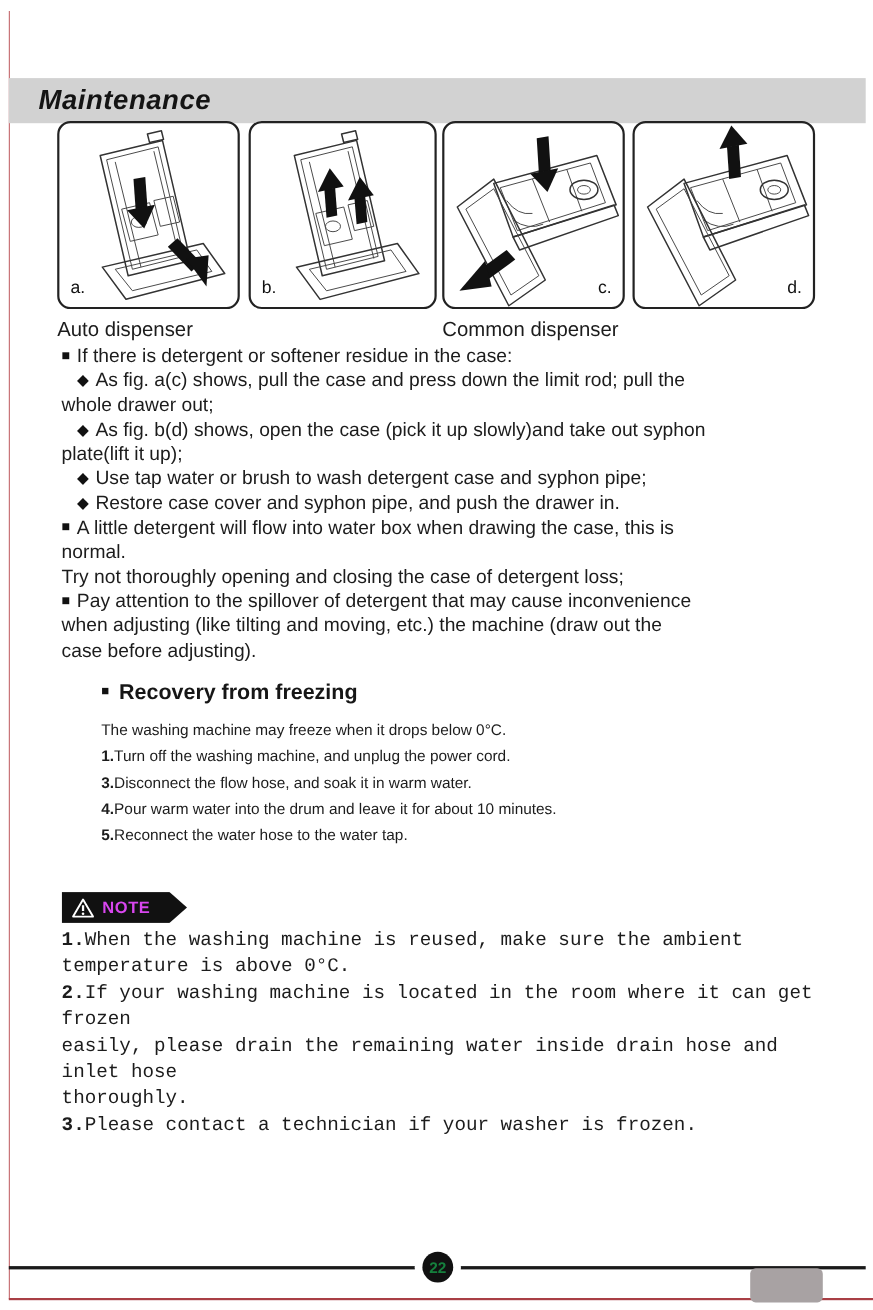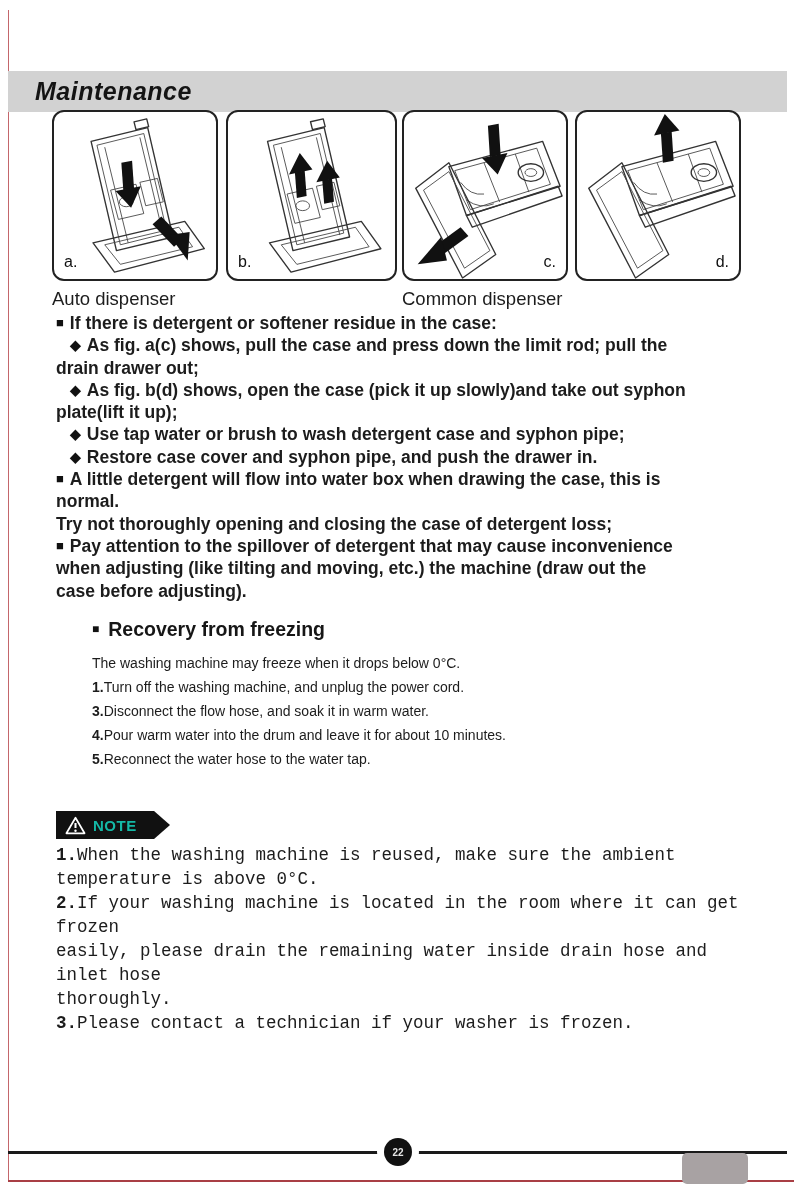--- a/index.html
+++ b/index.html
@@ -51,21 +51,21 @@
   #panel-c { left: 402px; width: 166px; }
   #panel-d { left: 575px; width: 166px; }
   .caption {
     position: absolute; top: 288px; font-size: 18.5px; color: #1c1c1c;
     text-align: left;
   }
   #caption-auto   { left: 52px;  width: 345px; }
   #caption-common { left: 402px; width: 340px; }
   
   .textblock { position: absolute; left: 56px; width: 692px; }
-  #cleaning-list { top: 312px; font-weight: bold; }
+  #cleaning-list { top: 312px; }
   #cleaning-list p {
     font-size: 17.5px; line-height: 22.3px; color: #1c1c1c;
   }
   #cleaning-list p .wrap { white-space: pre-line; }
   p.diamond { text-indent: 14px; }
   .bullet-square {
     font-size: 13px; vertical-align: 2px; margin-right: 6px; color: #111;
   }
   .bullet-diamond {
     font-size: 14px; vertical-align: 1px; margin-right: 6px; color: #111;
@@ -77,35 +77,35 @@
   #freezing p { font-size: 14px; line-height: 24px; }
   .num { font-weight: bold; }
   .wrap { white-space: pre-line; }
   
   #note-badge {
     position: absolute; left: 56px; top: 811px;
     width: 114px; height: 28px;
     background: #111;
     clip-path: polygon(0 0, 86% 0, 100% 50%, 86% 100%, 0 100%);
     display: flex; align-items: center; gap: 7px; padding-left: 9px;
-    color: #14b8a6;
+    color: #d946ef;
   }
   #note-badge .note-label { font-size: 15px; font-weight: bold; letter-spacing: 0.5px; }
   #notes { top: 843px; }
   #notes p { font-size: 17.5px; line-height: 24px; font-family: Liberation Mono, monospace; }
   
   .footer-line {
     position: absolute; left: 8px; top: 1151px;
     width: 779px; height: 3px; background: #1a1a1a;
   }
   .page-circle {
     position: absolute; left: 384px; top: 1138px;
     width: 28px; height: 28px; border-radius: 50%;
-    background: #111; color: #e5e5e5;
-    font-size: 10px; font-weight: bold;
+    background: #111; color: #15803d;
+    font-size: 14px; font-weight: bold;
     display: flex; align-items: center; justify-content: center;
     box-shadow: 0 0 0 7px #ffffff;
   }
   .gray-tab {
     position: absolute; left: 682px; top: 1153px;
     width: 66px; height: 31px;
     background: #a8a2a3; border-radius: 5px;
     z-index: 5;
   }
   .lineart { stroke: #333; fill: none; stroke-width: 1.4; stroke-linejoin: round; }
@@ -208,21 +208,21 @@
     </svg>
     <span class="fig-label br">d.</span>
   </div>
 
   <div class="caption" id="caption-auto">Auto dispenser</div>
   <div class="caption" id="caption-common">Common dispenser</div>
 
   <div class="textblock" id="cleaning-list">
     <p><span class="bullet-square">■</span><span class="wrap">If there is detergent or softener residue in the case:</span></p>
     <p class="diamond"><span class="bullet-diamond">◆</span><span class="wrap">As fig. a(c) shows, pull the case and press down the limit rod; pull the
-drain drawer out;</span></p>
+whole drawer out;</span></p>
     <p class="diamond"><span class="bullet-diamond">◆</span><span class="wrap">As fig. b(d) shows, open the case (pick it up slowly)and take out syphon
 plate(lift it up);</span></p>
     <p class="diamond"><span class="bullet-diamond">◆</span><span class="wrap">Use tap water or brush to wash detergent case and syphon pipe;</span></p>
     <p class="diamond"><span class="bullet-diamond">◆</span><span class="wrap">Restore case cover and syphon pipe, and push the drawer in.</span></p>
     <p><span class="bullet-square">■</span><span class="wrap">A little detergent will flow into water box when drawing the case, this is
 normal.</span></p>
     <p><span class="wrap">Try not thoroughly opening and closing the case of detergent loss;</span></p>
     <p><span class="bullet-square">■</span><span class="wrap">Pay attention to the spillover of detergent that may cause inconvenience
 when adjusting (like tilting and moving, etc.) the machine (draw out the
 case before adjusting).</span></p>

